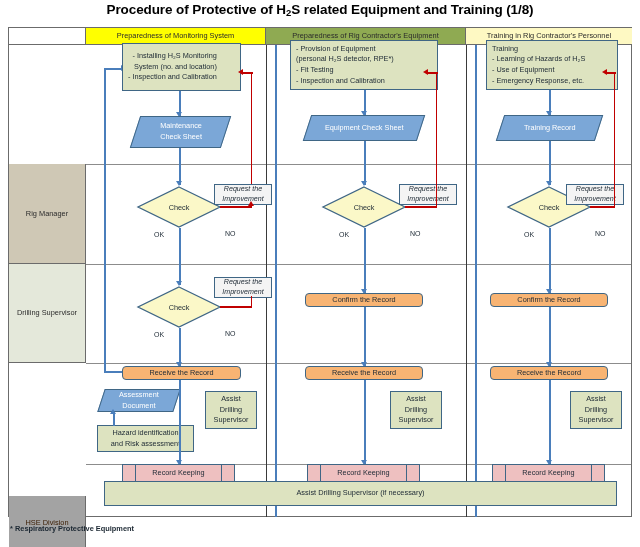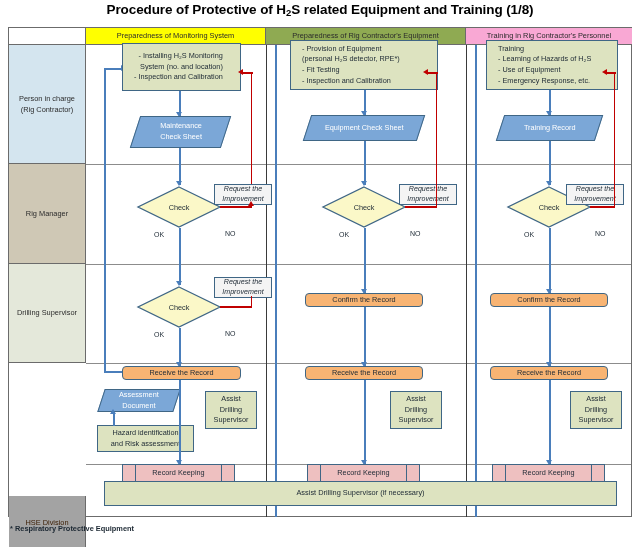--- a/index.html
+++ b/index.html
@@ -44,21 +44,21 @@
     font-size: 7.4px;
     font-weight: normal;
     display: flex; align-items: center; justify-content: center;
     text-align: center;
     color: #2b2b2b;
     line-height: 1.05;
   }
   #hdr-blank { left: 0;   width: 77px;  background: #ffffff; }
   #hdr-c1    { left: 77px;  width: 180px; background: #ffff00; }
   #hdr-c2    { left: 257px; width: 200px; background: #8faa52; }
-  #hdr-c3    { left: 457px; width: 166px; background: #f9a8d4; border-right: none; }
+  #hdr-c3    { left: 457px; width: 166px; background: #fef9c3; border-right: none; }
 
   
   .lane {
     position: absolute; left: 0; width: 77px;
     border-right: 1px solid #6b6b6b;
     border-bottom: 1px solid #6b6b6b;
     display: flex; align-items: center; justify-content: center;
     text-align: center;
     font-size: 7.4px;
     line-height: 1.5;
@@ -90,21 +90,21 @@
     font-size: 7.3px;
     line-height: 1.45;
     color: #1c2833;
   }
 
   .proc-green {
     background: #dde3c0;
     border: 1.2px solid #3f6685;
     text-align: left;
     justify-content: flex-start;
-    padding: 3px 11px;
+    padding: 3px 5px;
     white-space: pre-line;
   }
   .proc-green.ctr { text-align: center; justify-content: center; }
 
   .proc-orange {
     background: #f8b473;
     border: 1.2px solid #3f6685;
     border-radius: 4px;
   }
 
@@ -202,23 +202,20 @@
   <span>Procedure of Protective of H</span><sub>2</sub><span>S related Equipment and Training (1/8)</span>
 </div>
 
 <div id="frame">
 
   <div class="hdr" id="hdr-blank"></div>
   <div class="hdr" id="hdr-c1">Preparedness of Monitoring System</div>
   <div class="hdr" id="hdr-c2">Preparedness of Rig Contractor's Equipment</div>
   <div class="hdr" id="hdr-c3">Training in Rig Contractor's Personnel</div>
 
-  <div class="lane" id="lane-0">
-    <span>Person in charge<br>(Rig Contractor)</span>
-  </div>
   <div class="lane" id="lane-2">Drilling Supervisor</div>
   <div class="lane" id="lane-1">Rig Manager</div>
   <div class="lane" id="lane-4">HSE Division</div>
 
   <div class="lane-sep" style="top:136px"></div>
   <div class="lane-sep" style="top:236px"></div>
   <div class="lane-sep" style="top:335px"></div>
   <div class="lane-sep" style="top:436px"></div>
 
   <div class="col-sep" style="left:257px; height:472px"></div>

